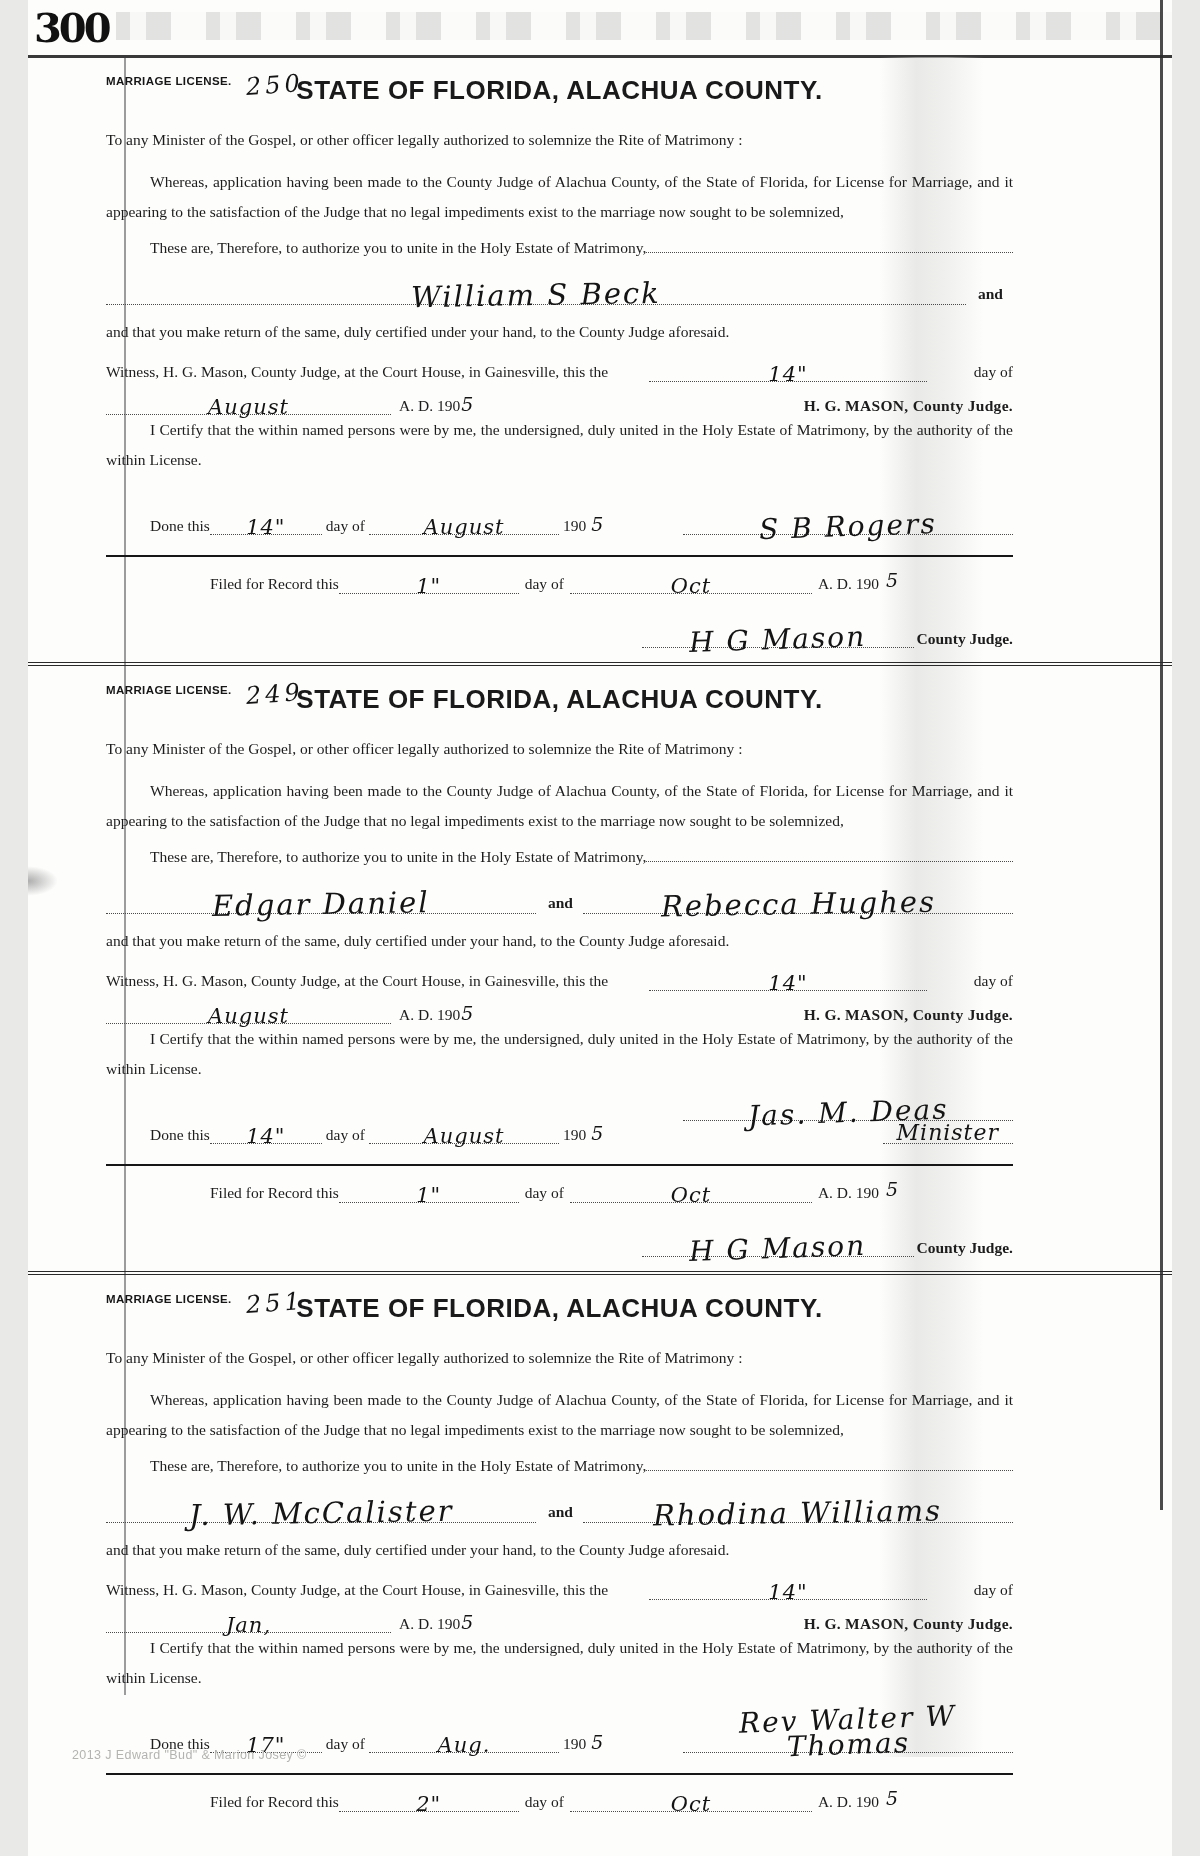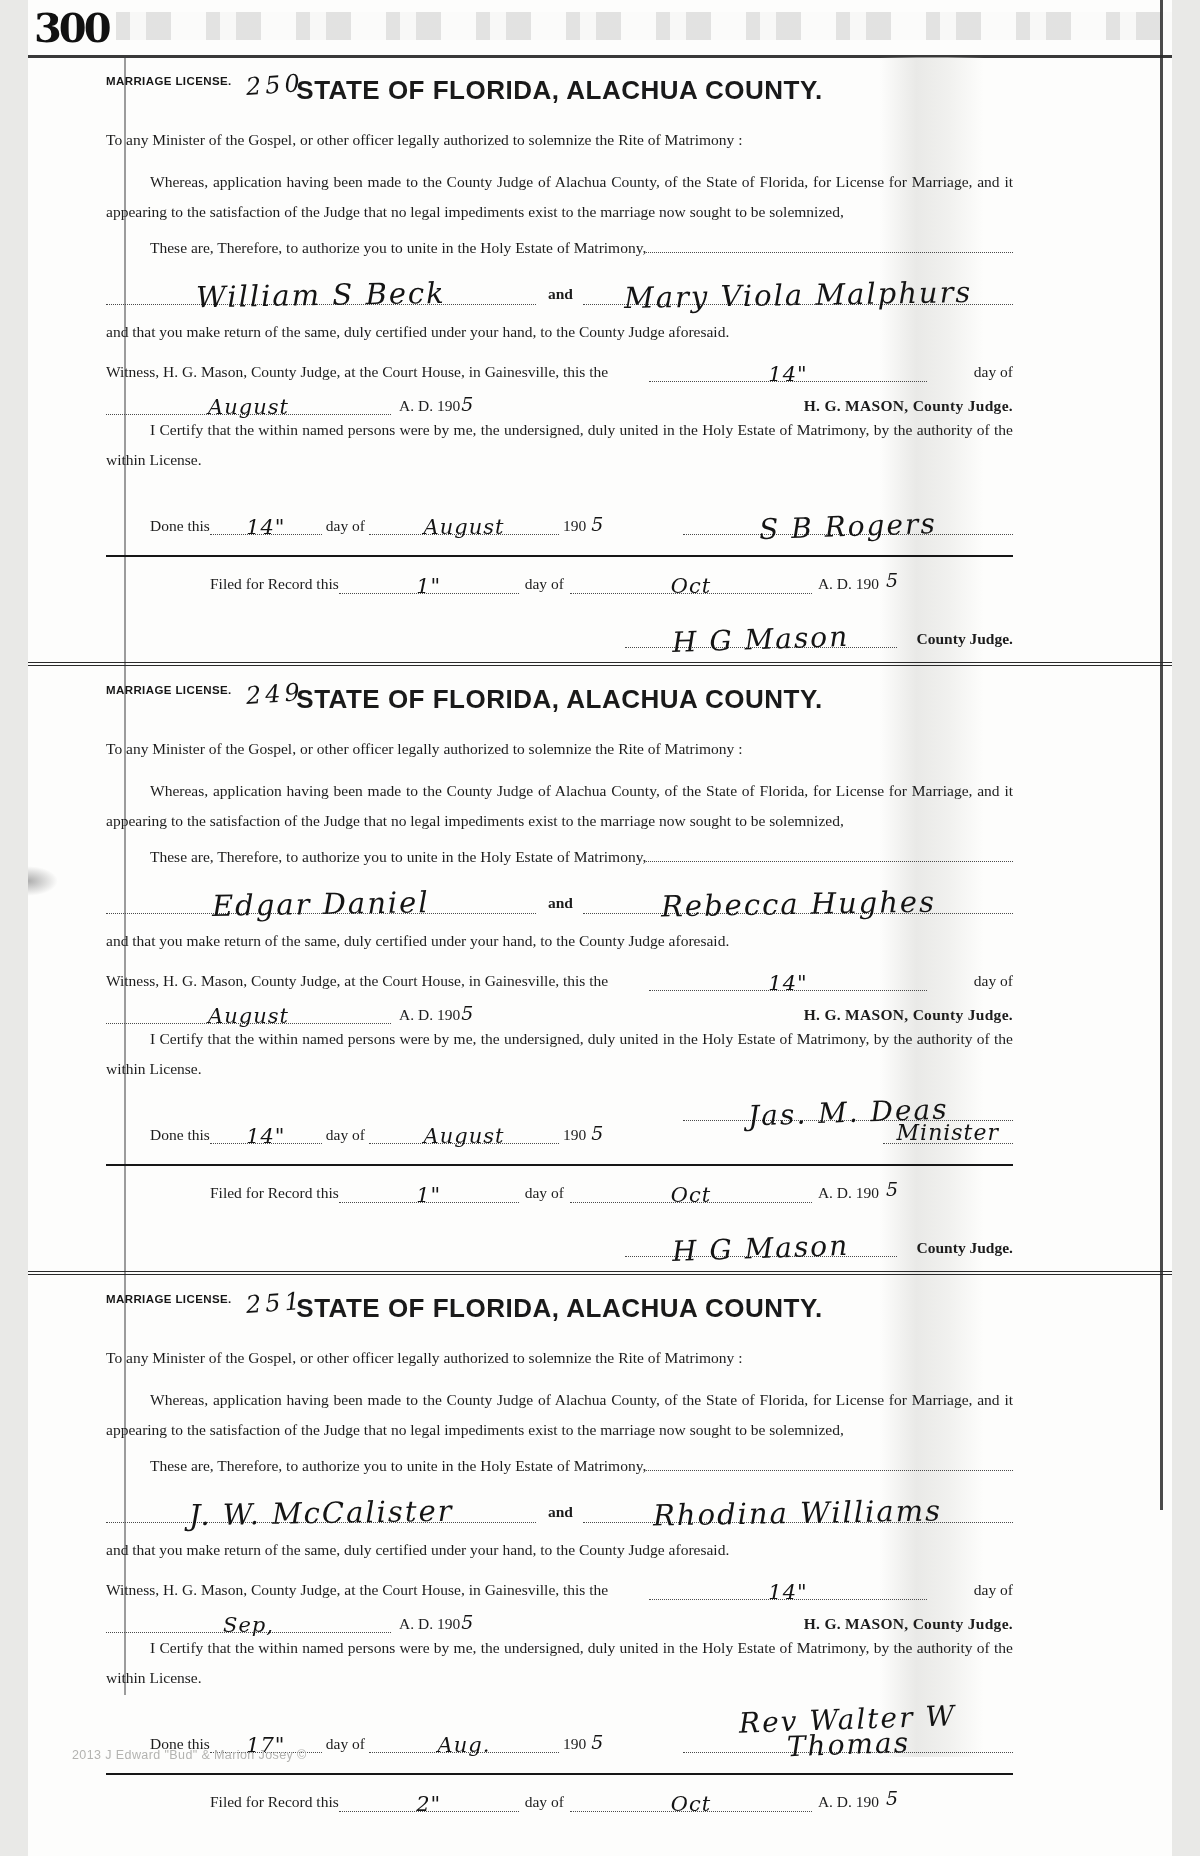--- a/index.html
+++ b/index.html
@@ -85,21 +85,21 @@
     border-bottom:1.6px dotted #4a4a4a; letter-spacing:1px; }
   .officiant-title:empty { display:none; border:none; }
   .rule { margin-top:20px; border-top:2.4px solid #161616; }
   .filed-row { margin-top:16px; }
   .filed-row .filed-lead { margin-left:104px; white-space:nowrap; }
   .filed-row .day-line { width:180px; }
   .filed-row .mid { padding:0 6px; white-space:nowrap; }
   .filed-row .month-line2 { width:242px; }
   .clerk-row { margin-top:8px; min-height:46px; justify-content:flex-end; align-items:flex-end; }
   .clerk-row .sig-line { width:272px; text-align:center; }
-  .clerk-row .cj { margin-left:20px; font-weight:700; white-space:nowrap; }
+  .clerk-row .cj { margin-left:3px; font-weight:700; white-space:nowrap; }
 </style>
 </head>
 <body>
 
 <div class="sheet">
   <div class="page-number">300</div>
   <div class="top-noise"></div>
   <div class="top-rule"></div>
   <div class="left-vline"></div>
   <div class="right-vline"></div>
@@ -116,21 +116,20 @@
       </div>
       <p class="salutation">To any Minister of the Gospel, or other officer legally authorized to solemnize the Rite of Matrimony :</p>
       <p class="para whereas">Whereas, application having been made to the County Judge of Alachua County, of the State of Florida, for License for Marriage, and it appearing to the satisfaction of the Judge that no legal impediments exist to the marriage now sought to be solemnized,</p>
       <div class="row authorize-row">
         <span class="lead">These are, Therefore, to authorize you to unite in the Holy Estate of Matrimony,</span>
         <span class="dotted fill"></span>
       </div>
       <div class="row names-row">
         <span class="dotted fill center"><span class="hw name">William S Beck</span></span>
         <span class="and">and</span>
-        <span class="dotted fill center"><span class="hw name">Mary Viola Malphurs</span></span>
       </div>
       <p class="para return-clause">and that you make return of the same, duly certified under your hand, to the County Judge aforesaid.</p>
       <div class="row witness-row">
         <span>Witness, H. G. Mason, County Judge, at the Court House, in Gainesville, this the</span>
         <span class="dotted fill center"><span class="hw date">14"</span></span>
         <span class="day-of">day of</span>
       </div>
       <div class="row month-row">
         <span class="dotted month-line center"><span class="hw date">August</span></span>
         <span class="ad">A. D. 190</span>
@@ -239,21 +238,21 @@
         <span class="and">and</span>
         <span class="dotted fill center"><span class="hw name">Rhodina Williams</span></span>
       </div>
       <p class="para return-clause">and that you make return of the same, duly certified under your hand, to the County Judge aforesaid.</p>
       <div class="row witness-row">
         <span>Witness, H. G. Mason, County Judge, at the Court House, in Gainesville, this the</span>
         <span class="dotted fill center"><span class="hw date">14"</span></span>
         <span class="day-of">day of</span>
       </div>
       <div class="row month-row">
-        <span class="dotted month-line center"><span class="hw date">Sep,</span></span>
+        <span class="dotted month-line center"><span class="hw date">Jan,</span></span>
         <span class="ad">A. D. 190</span>
         <span class="hw date yr">5</span>
         <span class="judge">H. G. MASON, County Judge.</span>
       </div>
       <p class="para certify">I Certify that the within named persons were by me, the undersigned, duly united in the Holy Estate of Matrimony, by the authority of the within License.</p>
       <div class="row done-row">
         <span class="done-lead">Done this</span>
         <span class="dotted day-line center"><span class="hw date">17"</span></span>
         <span class="mid">day of</span>
         <span class="dotted month-line2 center"><span class="hw date">Aug.</span></span>

